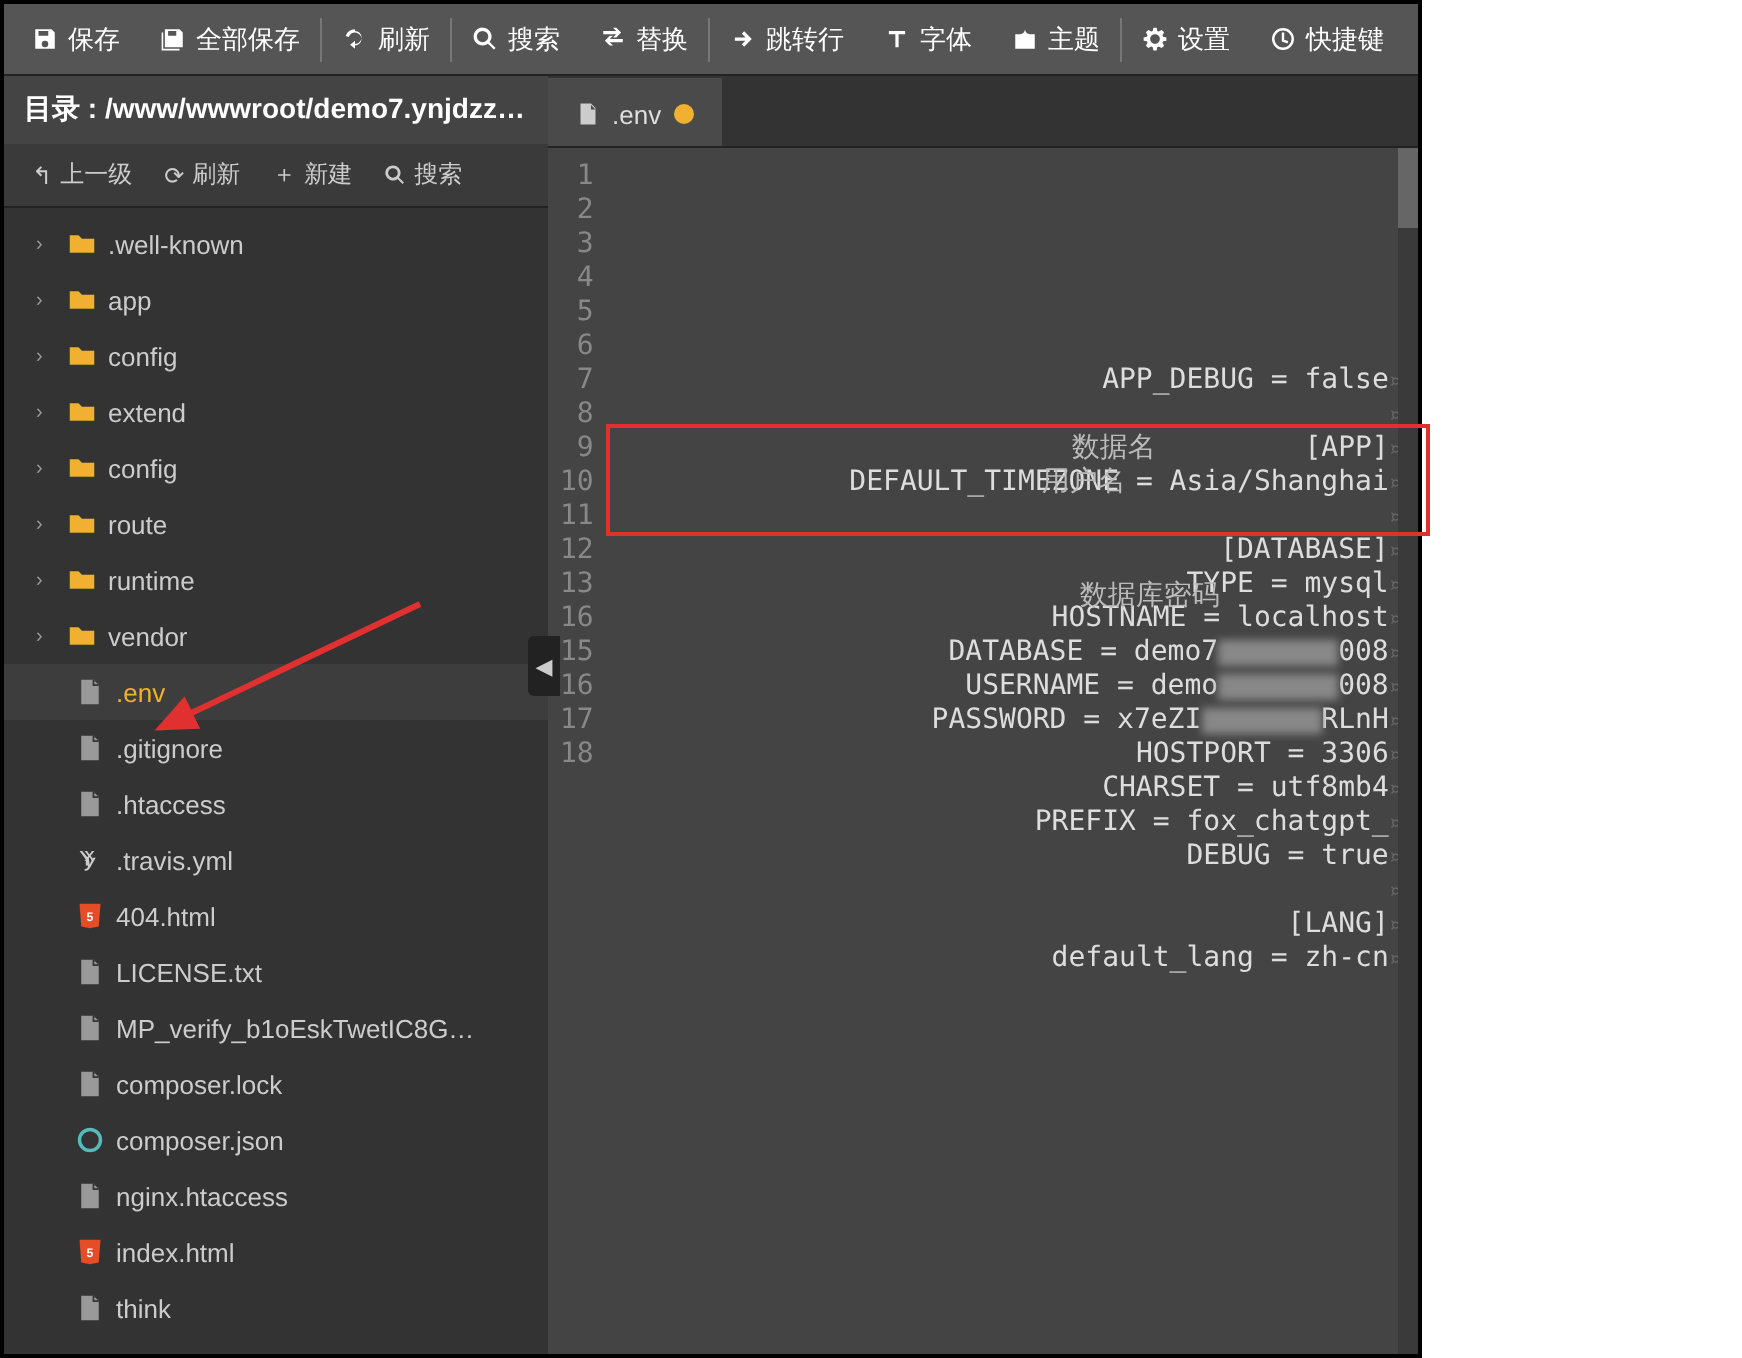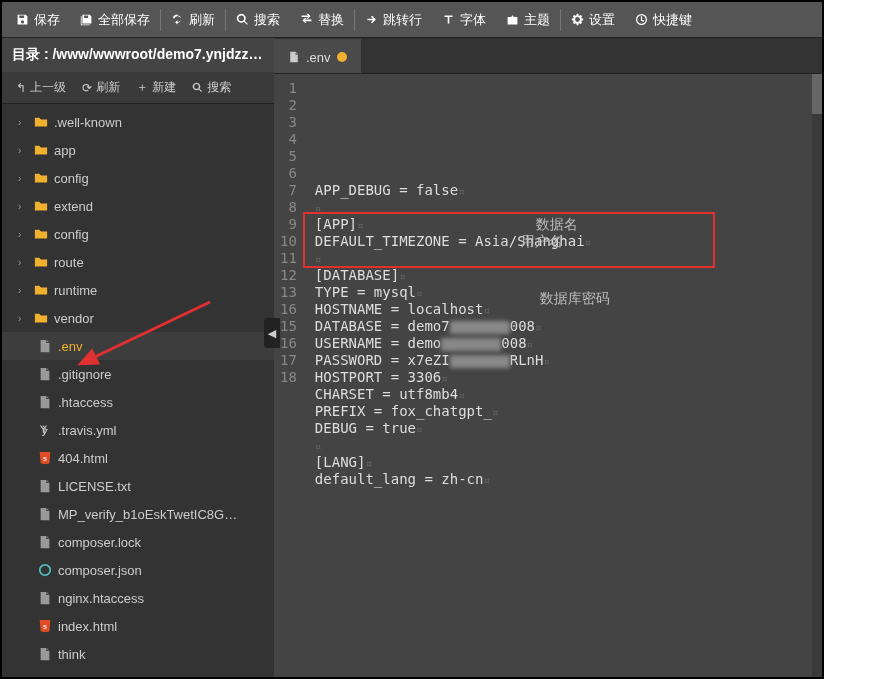--- a/index.html
+++ b/index.html
@@ -1,17 +1,17 @@
 <!DOCTYPE html>
 <html><head>
 <meta charset="utf-8">
 <style>
 * { margin: 0; padding: 0; box-sizing: border-box; }
 body { font-family: Arial, "Microsoft YaHei", sans-serif; font-size: 13px; background: #fff; }
-.container { width: 824px; height: 679px; border: 2px solid #000; position: relative; background: #333; }
+.container { width: 711px; height: 679px; border: 2px solid #000; position: relative; background: #333; }
 .toolbar { background: #555; height: 36px; display: flex; align-items: center; padding: 0 4px; border-bottom: 1px solid #222; }
 .toolbar-btn { color: #fff; padding: 0 10px; height: 36px; display: flex; align-items: center; gap: 5px; cursor: pointer; font-size: 13px; white-space: nowrap; }
 .toolbar-sep { width: 1px; height: 22px; background: #777; }
 .icon { display: inline-flex; align-items: center; justify-content: center; }
 .main { display: flex; height: calc(100% - 36px); }
 .sidebar { width: 272px; background: #333; display: flex; flex-direction: column; }
 .path-bar { background: #444; color: #fff; padding: 8px 10px; font-size: 14px; font-weight: bold; white-space: nowrap; overflow: hidden; text-overflow: ellipsis; }
 .sidebar-tools { background: #3a3a3a; height: 32px; display: flex; align-items: center; padding: 0 6px; border-bottom: 1px solid #222; }
 .sidebar-tool { color: #ccc; padding: 0 8px; height: 32px; display: flex; align-items: center; gap: 4px; cursor: pointer; font-size: 12px; }
 .tree { flex: 1; overflow-y: auto; background: #333; padding: 4px 0; }
@@ -22,21 +22,21 @@
 .folder-icon { color: #f0b030; }
 .file-icon { color: #999; }
 .editor-area { flex: 1; display: flex; flex-direction: column; background: #333; position: relative; }
 .tabs { background: #333; height: 36px; display: flex; align-items: flex-end; border-bottom: 1px solid #222; }
 .tab { background: #444; color: #ddd; padding: 8px 14px; display: flex; align-items: center; gap: 6px; border-top: 2px solid transparent; font-size: 13px; height: 34px; }
 .tab.active { background: #4a4a4a; }
 .mod-dot { width: 10px; height: 10px; background: #f0b030; border-radius: 50%; }
 .editor { flex: 1; display: flex; background: #444; font-family: Consolas, monospace; font-size: 14px; position: relative; }
 .gutter { background: #444; color: #888; text-align: right; padding: 6px 10px 6px 6px; user-select: none; line-height: 17px; }
 .code { flex: 1; padding: 6px 8px; color: #ddd; line-height: 17px; white-space: pre; position: relative; }
-.code-line { height: 17px; }
+.code-line { height: 17px; text-align: right; }
 .invis { color: #666; font-size: 11px; }
 .hl-box { position: absolute; border: 2px solid #e03030; pointer-events: none; z-index: 5; }
 .annot { position: absolute; color: #bbb; font-family: monospace; font-size: 14px; }
 .collapse-btn { position: absolute; left: -10px; top: 280px; width: 16px; height: 30px; background: #222; color: #ccc; display: flex; align-items: center; justify-content: center; border-radius: 3px 0 0 3px; cursor: pointer; font-size: 11px; z-index: 10; }
 .arrow-svg { position: absolute; left: 68px; top: 290px; pointer-events: none; z-index: 20; }
 .redact { display: inline-block; width: 60px; height: 13px; background: #888; vertical-align: middle; filter: blur(2px); }
 .scrollbar-track { position: absolute; right: 0; top: 36px; bottom: 0; width: 10px; background: #3a3a3a; }
 .scrollbar-thumb { width: 100%; height: 40px; background: #666; }
 </style>
 </head>

